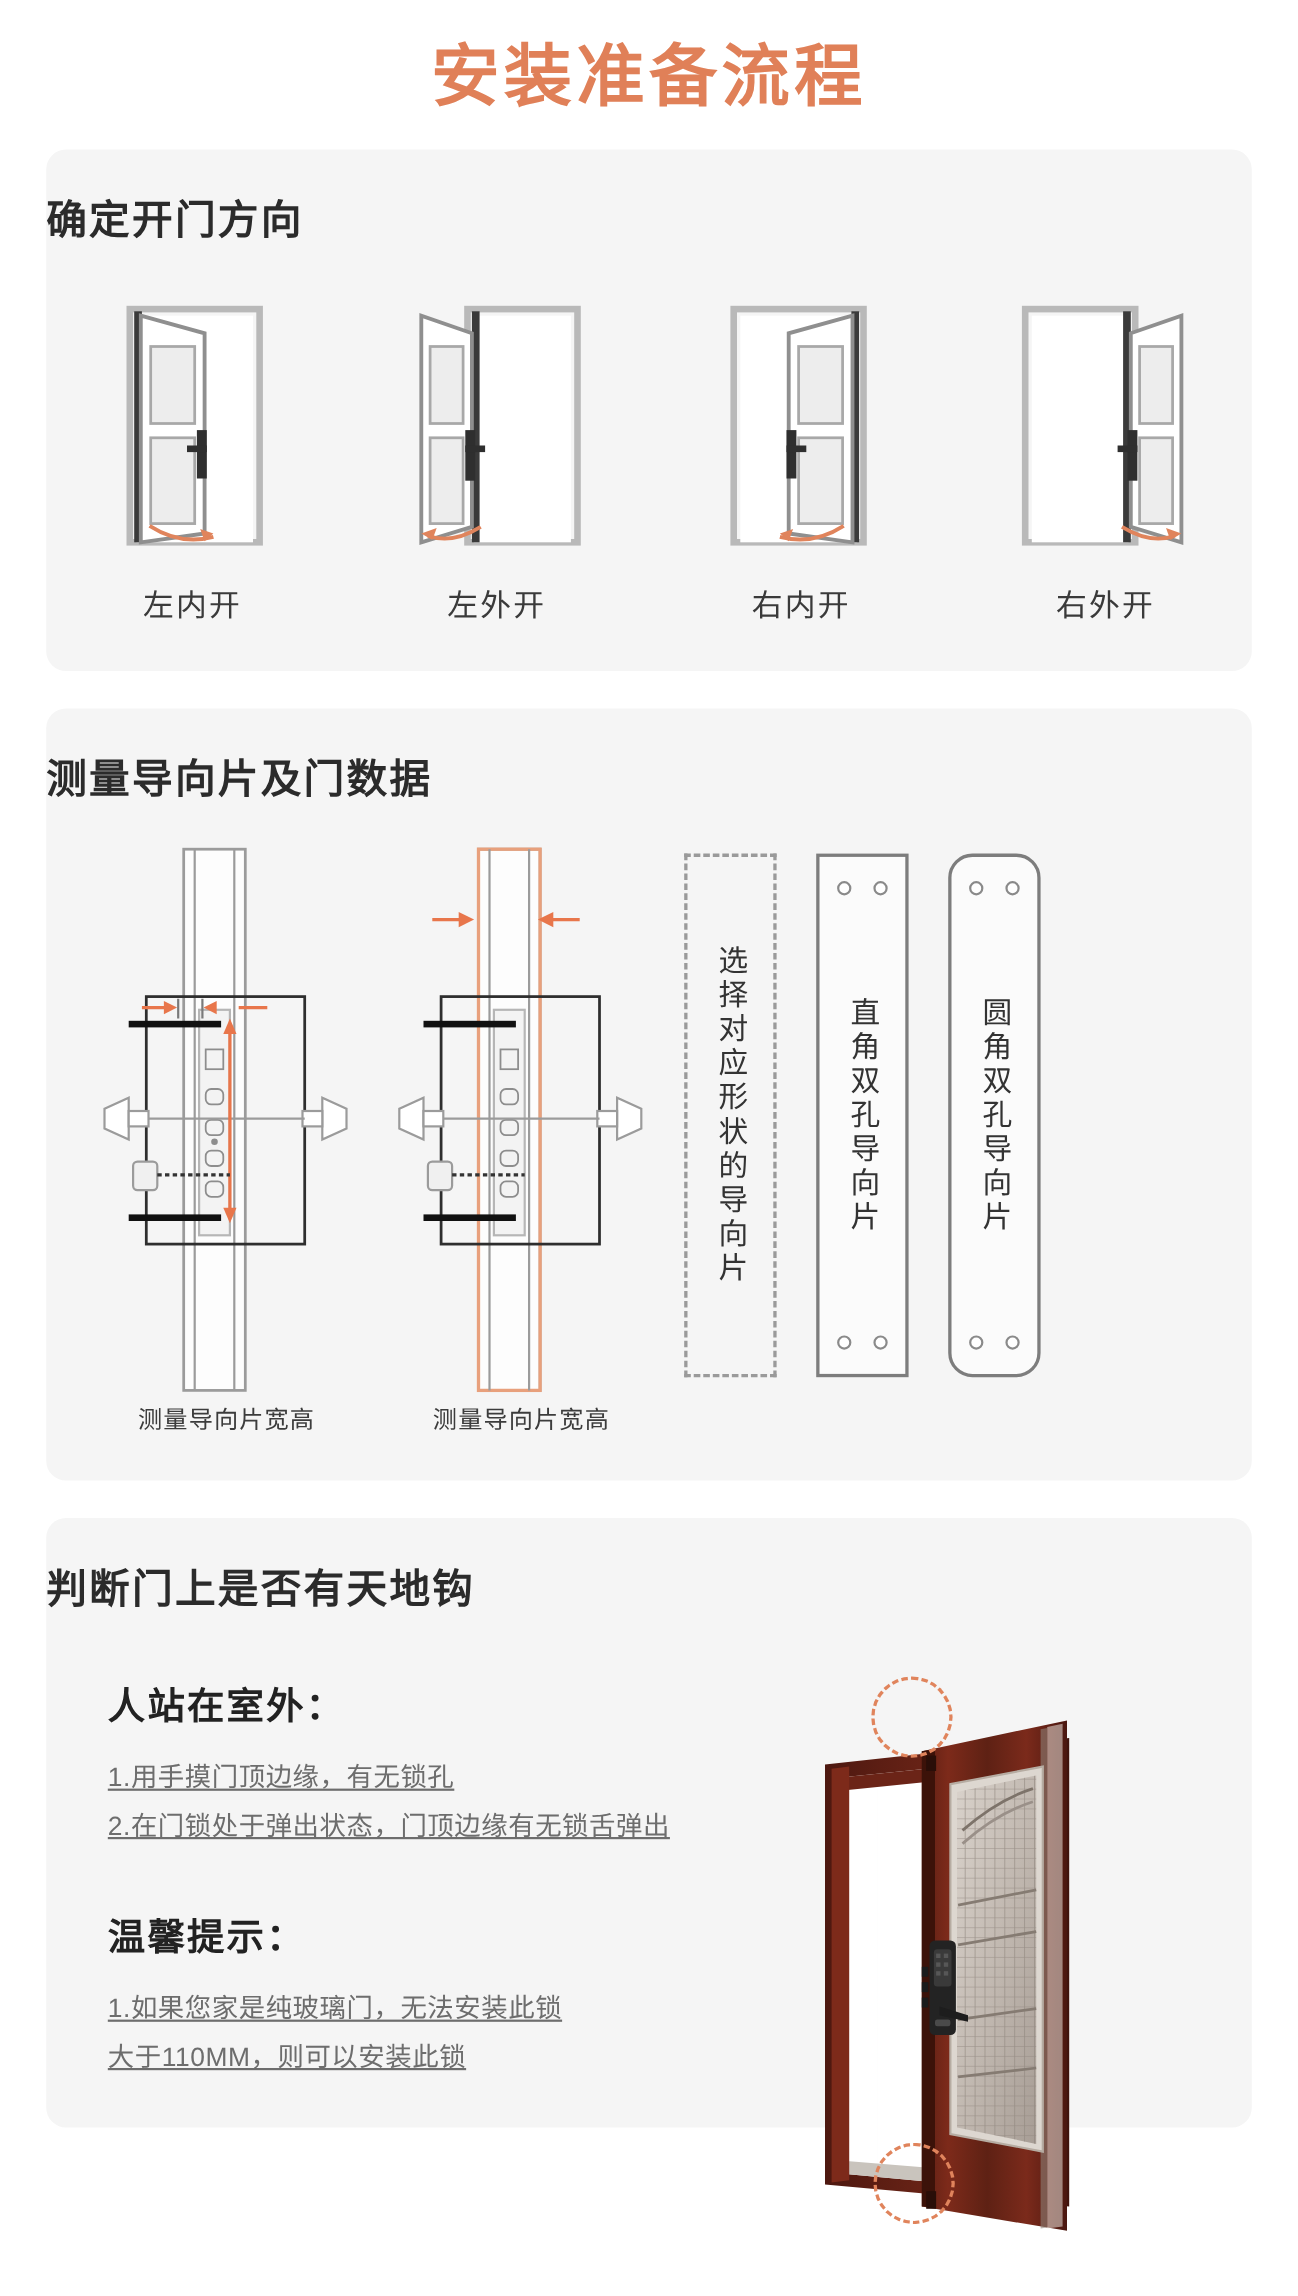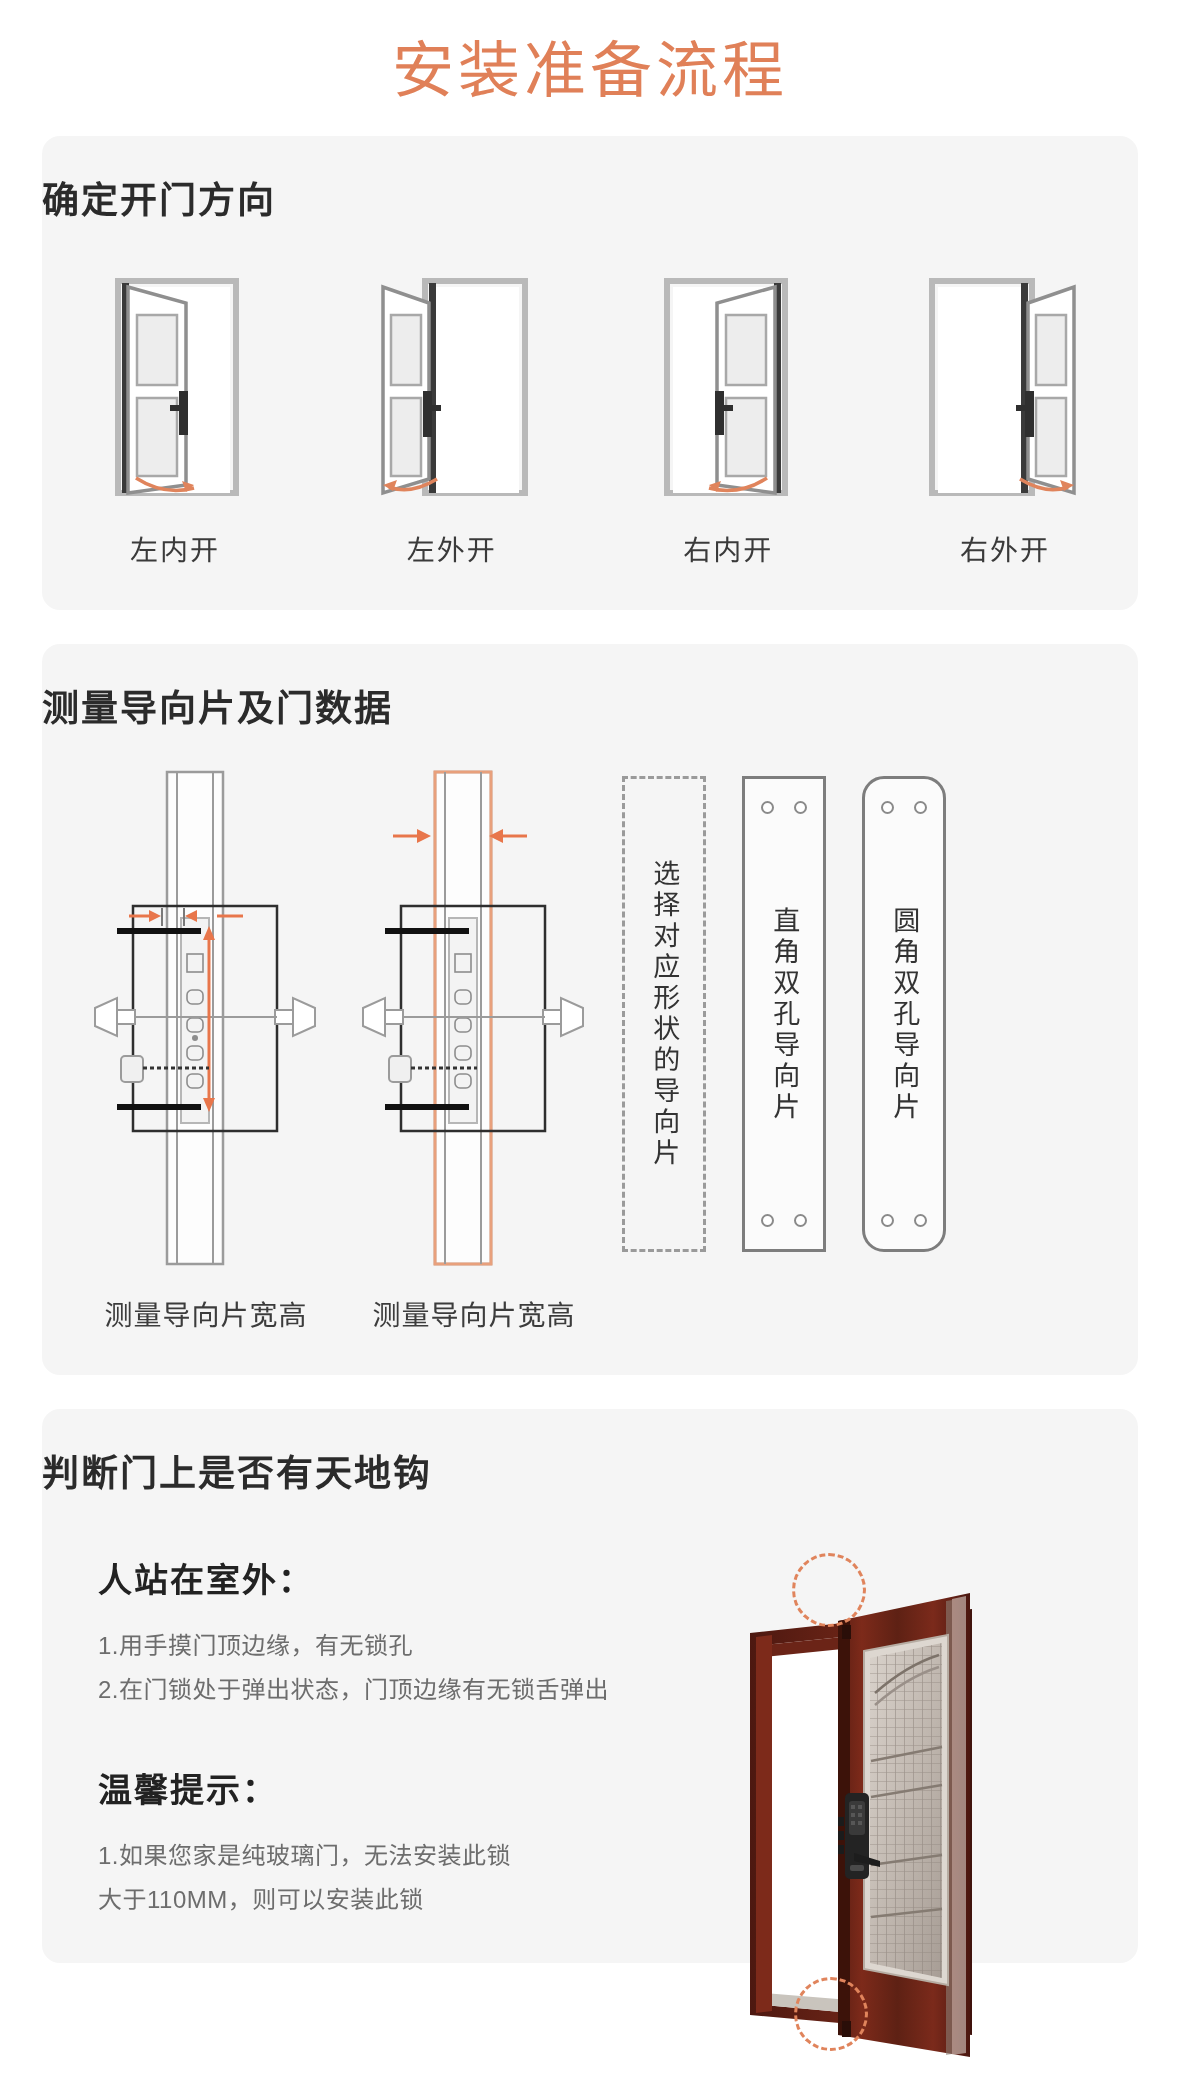--- a/index.html
+++ b/index.html
@@ -11,21 +11,21 @@
   }
   body { width: 1180px; height: 2087px; position: relative; overflow: hidden; }
 
   .page { width: 1180px; padding: 0; }
 
   
   .main-title {
     text-align: center;
     color: #E08058;
     font-size: 62px;
-    font-weight: normal;
+    font-weight: bold;
     letter-spacing: 4px;
     line-height: 1;
     padding-top: 40px;
     padding-bottom: 34px;
   }
 
   
   .card {
     background: #f5f5f5;
     border-radius: 18px;
@@ -60,24 +60,24 @@
 
   
   .measure-row {
     display: flex;
     align-items: flex-start;
     padding: 36px 30px 0 30px;
   }
   .measure-col { width: 268px; text-align: center; }
   .measure-art { height: 500px; display: flex; align-items: center; justify-content: center; }
   .measure-label {
-    font-size: 28px;
+    font-size: 22px;
     color: #3c3c3c;
     letter-spacing: 1px;
-    margin-top: 25px;
+    margin-top: 4px;
   }
   .plates-group { display: flex; gap: 36px; padding-left: 14px; padding-top: 8px; }
   .plate-box { width: 84px; height: 476px; position: relative; }
   .plate-dashed {
     border: 3px dashed #9a9a9a;
     background: transparent;
   }
   .plate-solid {
     border: 3px solid #7d7d7d;
     background: #fbfbfb;
@@ -112,20 +112,21 @@
     font-weight: bold;
     color: #222;
     letter-spacing: 2px;
     margin-bottom: 22px;
   }
   .bullet {
     font-size: 24px;
     color: #6d6d6d;
     line-height: 1.85;
     letter-spacing: 0.5px;
+    text-decoration: underline;
   }
   .gap-block { height: 50px; }
   .s3-bottom-pad { height: 40px; }
   .dash-circle {
     position: absolute;
     border: 3px dashed #E0845C;
     border-radius: 50%;
     z-index: 4;
   }
 

